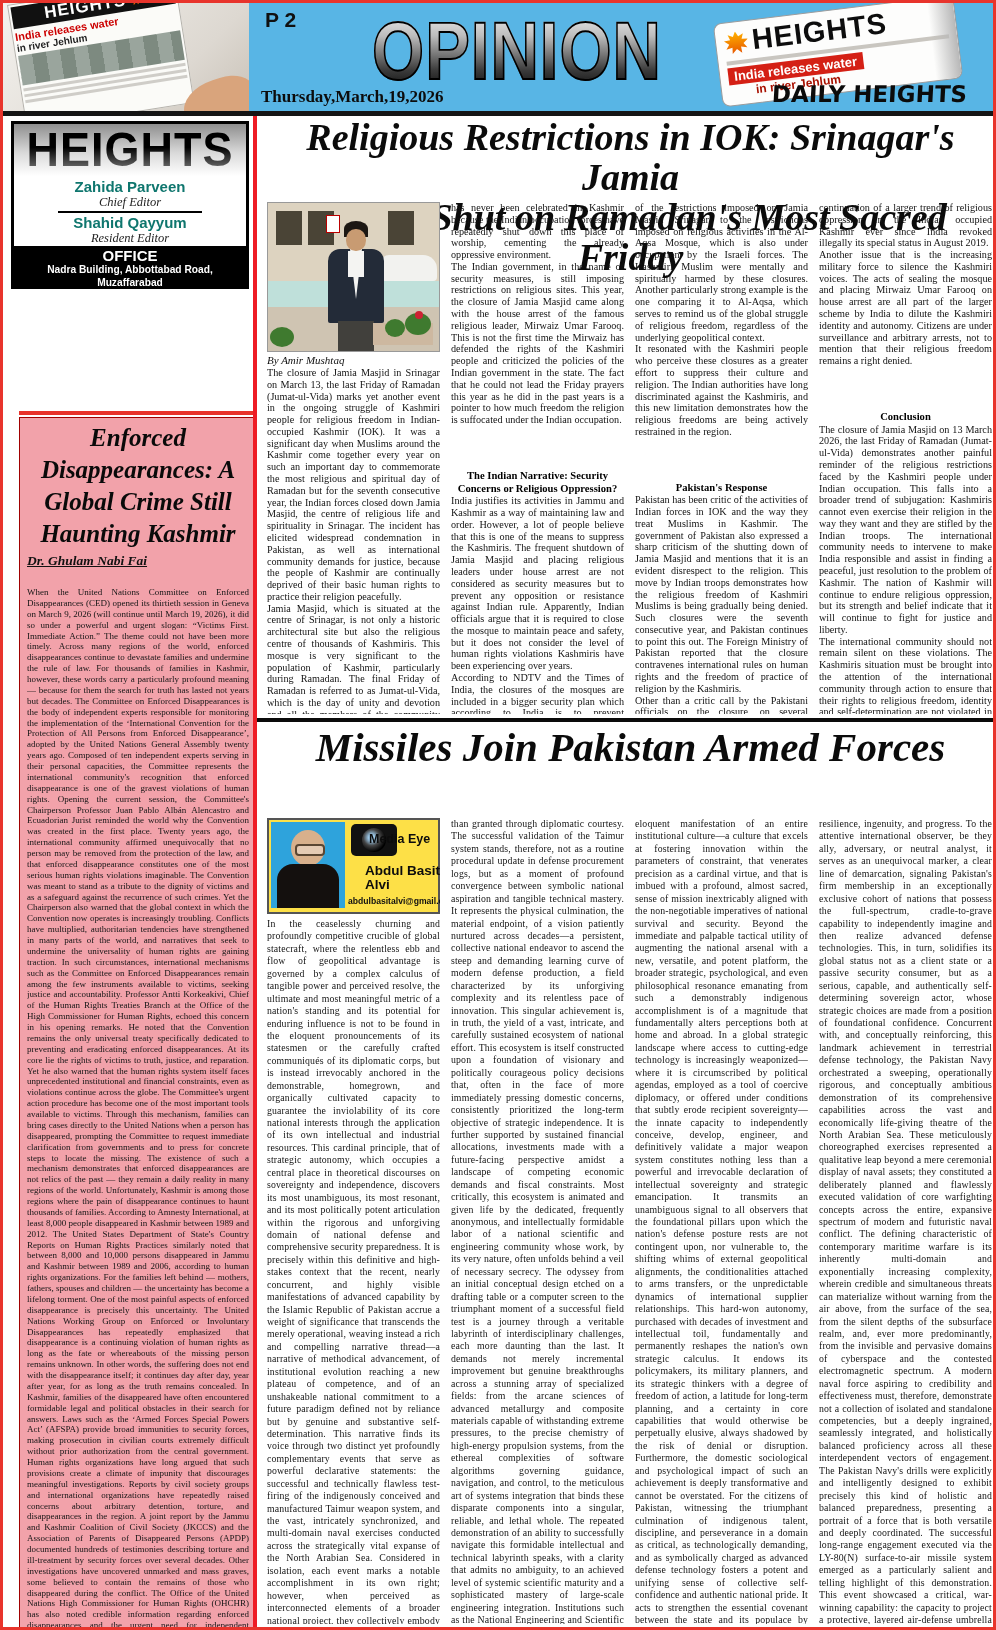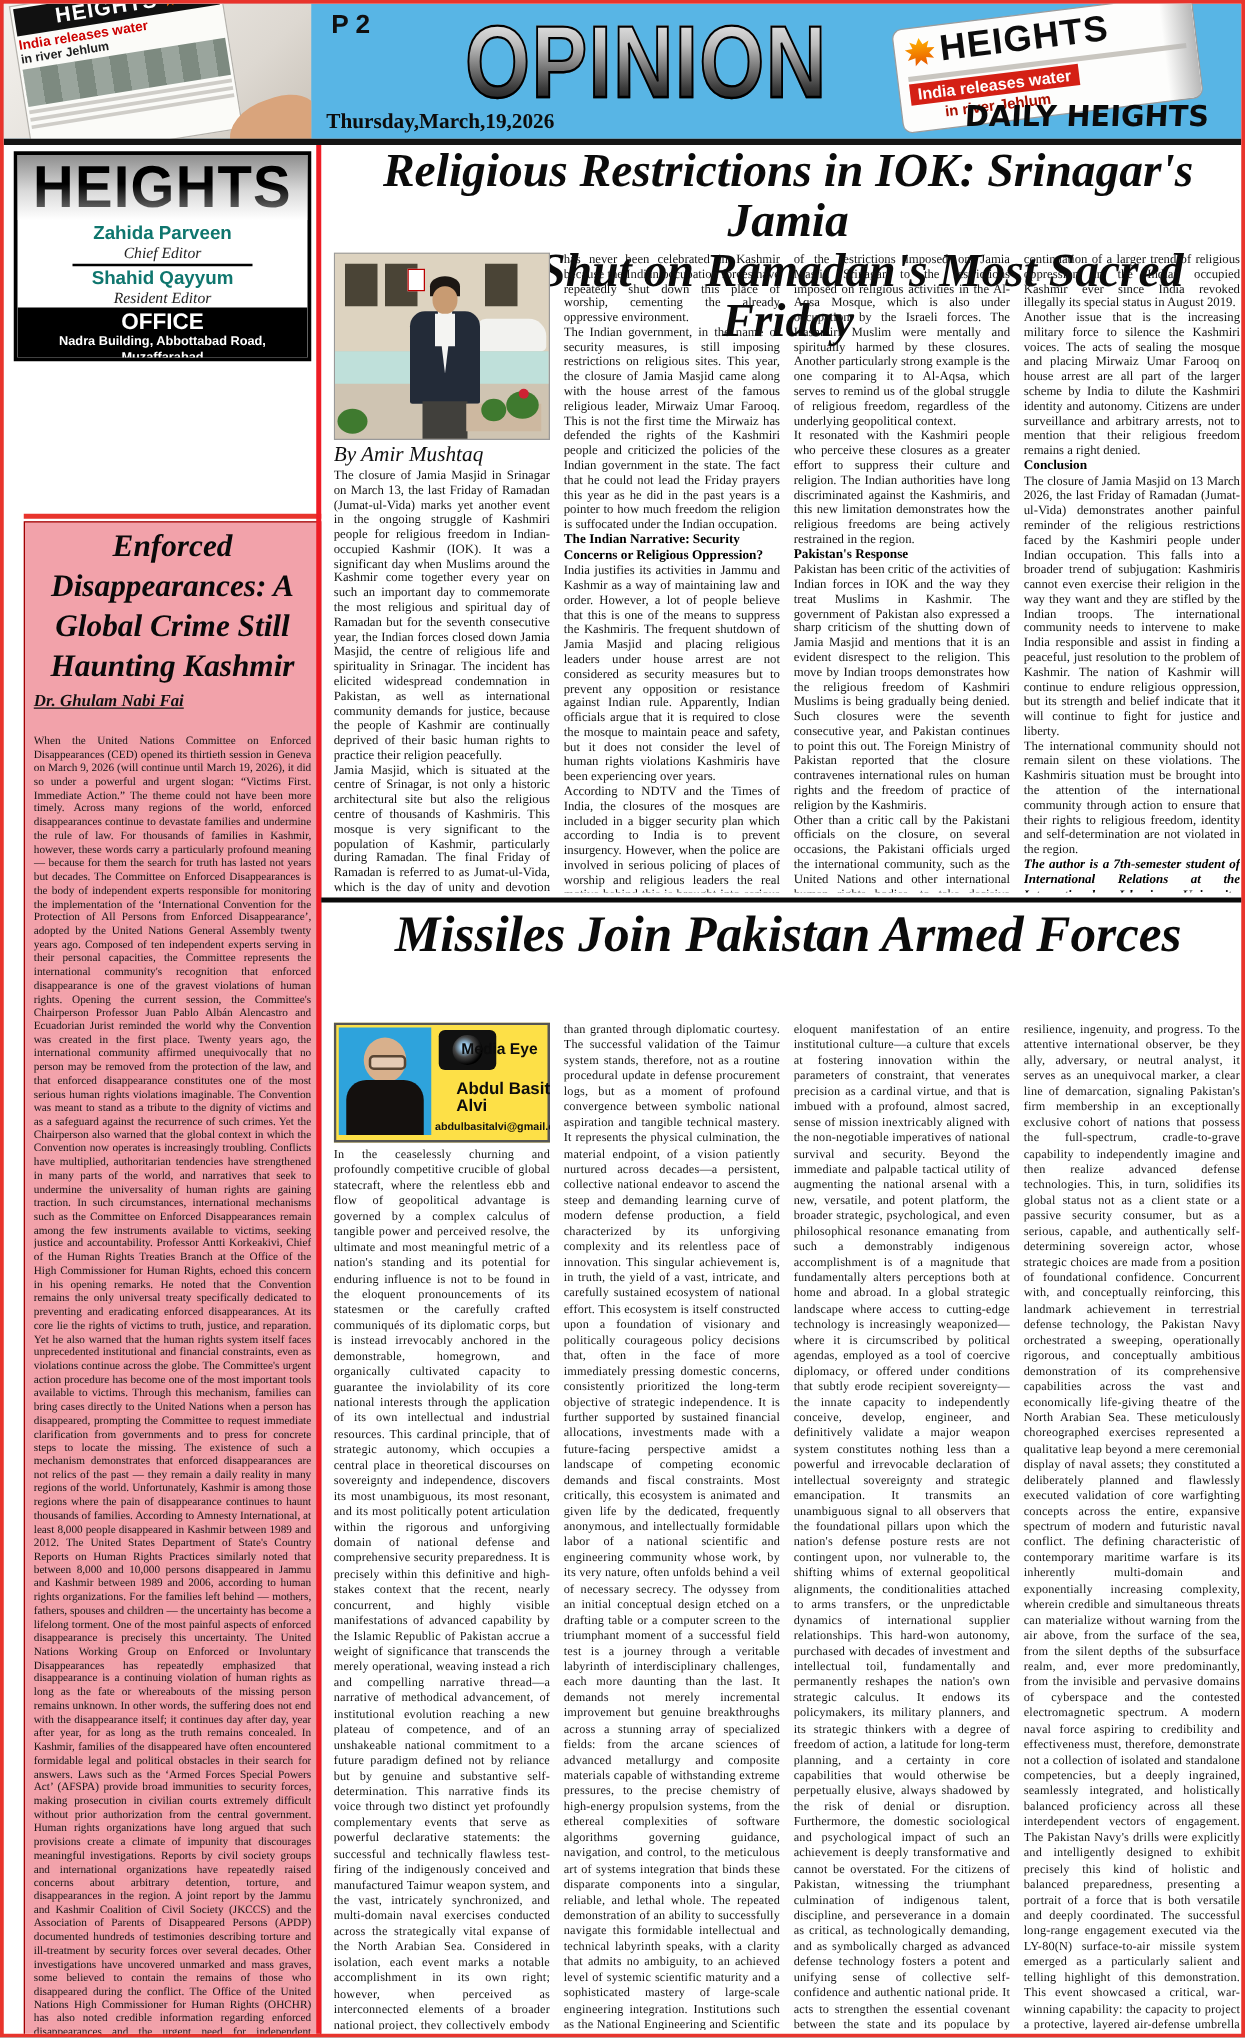--- a/index.html
+++ b/index.html
@@ -50,21 +50,21 @@
   .mast-logo{height:52px;display:flex;align-items:center;justify-content:center;
              background:linear-gradient(180deg,#8e8e8e 0%,#d9d9d9 55%,#ffffff 100%);}
   .mast-logo span{font-family:"Liberation Sans",sans-serif;font-weight:900;font-size:45px;letter-spacing:1px;
         background:linear-gradient(180deg,#000 45%,#6d6d6d 85%,#aaa 100%);
         -webkit-background-clip:text;background-clip:text;color:transparent;transform:scaleY(1.05);}
   .mast-editors{text-align:center;padding-top:2px;}
   .ed-name{font-family:"Liberation Sans",sans-serif;font-weight:bold;font-size:15px;color:#0f766e;}
   .ed-title{font-family:"Liberation Serif",serif;font-style:italic;font-size:12.5px;color:#222;}
   .ed-rule{width:62%;margin:1px auto;border-top:2px solid #000;}
   .mast-office{background:#000;color:#fff;text-align:center;padding:1px 2px 3px;}
-  .office-label{font-family:"Liberation Sans",sans-serif;font-weight:bold;font-size:18px;}
+  .office-label{font-family:"Liberation Sans",sans-serif;font-weight:bold;font-size:15px;}
   .office-line{font-family:"Liberation Sans",sans-serif;font-weight:bold;font-size:10.2px;line-height:1.25;}
   .red-strip{position:absolute;left:8px;top:290px;width:238px;height:4px;background:#e8342c;}
   .pink-box{position:absolute;left:8px;top:296px;width:238px;height:1328px;background:#f2a2aa;
             border:1px solid #a00000;box-sizing:border-box;padding:4px 7px;overflow:hidden;}
   .sb-title{font-family:"Liberation Serif",serif;font-weight:bold;font-style:italic;font-size:25px;
             line-height:1.28;text-align:center;color:#0a0a0a;}
   .sb-byline{font-family:"Liberation Serif",serif;font-weight:bold;font-style:italic;font-size:13.5px;
              text-decoration:underline;color:#111;margin:3px 0 18px;}
   .sb-text{font-size:9px;line-height:1.21;text-align:justify;color:#151515;overflow:hidden;height:1140px;}
   
@@ -82,23 +82,23 @@
   .teal{position:absolute;left:0;top:78px;width:100%;height:26px;background:#bfe0da;}
   .planter{position:absolute;right:6px;bottom:6px;width:60px;height:22px;background:#cdb8a0;}
   .bush{position:absolute;border-radius:50%;background:#3f7a2f;}
   .flower{position:absolute;border-radius:50%;background:#c23;}
   .man-hair{position:absolute;left:76px;top:18px;width:24px;height:16px;border-radius:50% 50% 0 0;background:#1c1713;}
   .man-face{position:absolute;left:78px;top:26px;width:20px;height:22px;border-radius:48%;background:#c89b72;}
   .man-shirt{position:absolute;left:80px;top:48px;width:16px;height:26px;background:#f4f4f2;}
   .man-coat{position:absolute;left:60px;top:46px;width:56px;height:74px;border-radius:12px 12px 2px 2px;background:#232b38;}
   .man-coat:before{content:"";position:absolute;left:22px;top:0;width:12px;height:50px;background:#f4f4f2;clip-path:polygon(0 0,100% 0,50% 100%);}
   .man-legs{position:absolute;left:70px;top:118px;width:36px;height:32px;background:#41403c;}
-  .a1-byline{font-style:italic;font-size:17px;color:#111;margin:1px 0;}
+  .a1-byline{font-style:italic;font-size:11px;color:#111;margin:1px 0;}
   .bp{margin:0;font-size:10.2px;line-height:1.155;text-align:justify;color:#131313;font-family:Liberation Serif, serif;}
-  .subhead{font-weight:bold;font-size:10.6px;line-height:1.2;text-align:left;color:#000;}
+  .subhead{font-weight:bold;font-size:10.6px;line-height:1.2;text-align:center;color:#000;margin-top:44px;}
   .endnote{margin:0;font-weight:bold;font-style:italic;font-size:10.4px;line-height:1.2;text-align:justify;color:#000;}
   .a2-sep{position:absolute;left:0px;top:602px;width:737px;height:4px;background:#0a0a0a;}
   .a2-head{position:absolute;left:10px;top:610px;width:727px;font-size:41px;line-height:1.04;}
   .a2-cols{position:absolute;left:10px;top:702px;width:727px;height:806px;display:flex;gap:11px;overflow:hidden;}
   .a2-cols .bp{font-size:9.8px;line-height:1.27;letter-spacing:.15px;}
   .author-card{position:relative;width:173px;height:96px;border:2px solid #555;box-sizing:border-box;background:#fde047;margin-bottom:4px;}
   .a-photo{position:absolute;left:2px;top:2px;width:74px;height:86px;background:#2ea3dc;overflow:hidden;}
   .a-head-c{position:absolute;left:20px;top:8px;width:34px;height:36px;border-radius:50%;background:#d8b08c;}
   .a-glasses{position:absolute;left:24px;top:22px;width:26px;height:8px;border:2px solid #5a4633;border-radius:4px;background:rgba(255,255,255,.35);}
   .a-body{position:absolute;left:6px;top:42px;width:62px;height:46px;border-radius:16px 16px 0 0;background:#14100e;}

